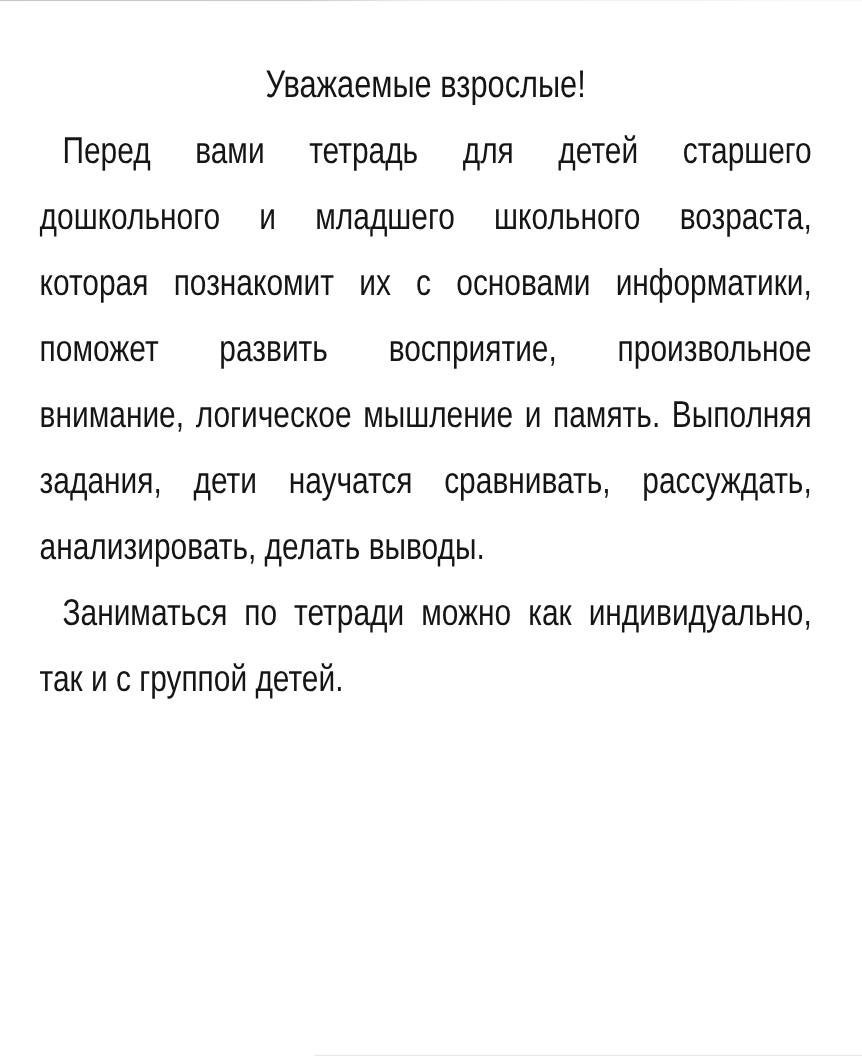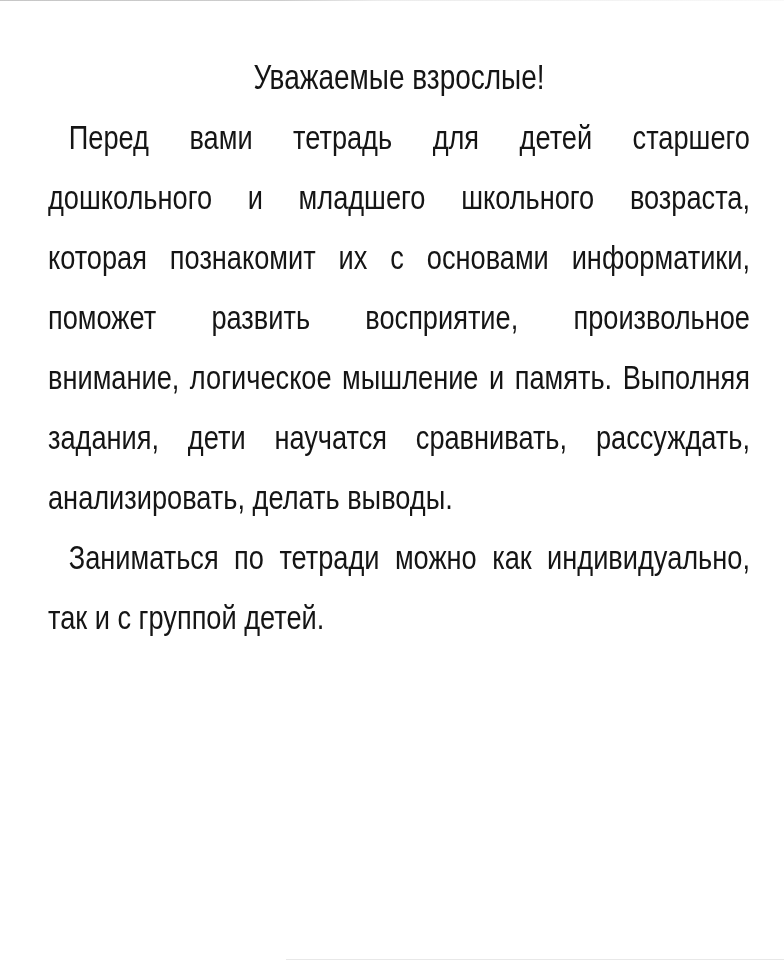--- a/index.html
+++ b/index.html
@@ -42,21 +42,21 @@
     letter-spacing: 4px;
     color: var(--watermark-fill);
     -webkit-text-stroke: 1.1px #e9e9e9;
     text-shadow:
       3px 4px 2px var(--watermark-shadow),
       0 0 2px #d6d6d6;
     user-select: none;
   }
   .content {
     position: absolute;
-    left: 48px;
+    left: 36px;
     top: 47px;
     width: 702px;
     z-index: 1;
   }
   
   .scalewrap {
     width: 878px;
     transform: scaleX(0.7995);
     transform-origin: 0 0;
     font-size: 34px;

